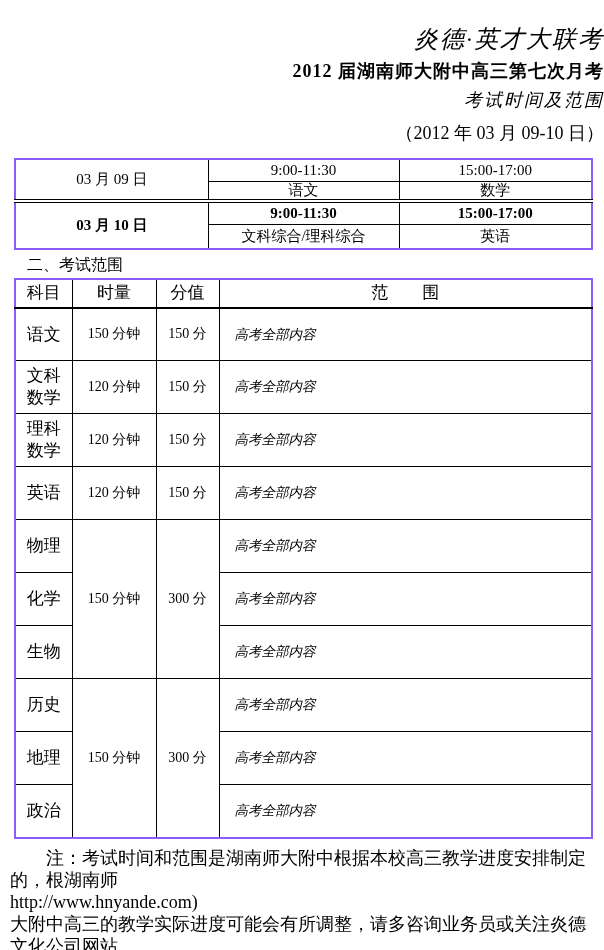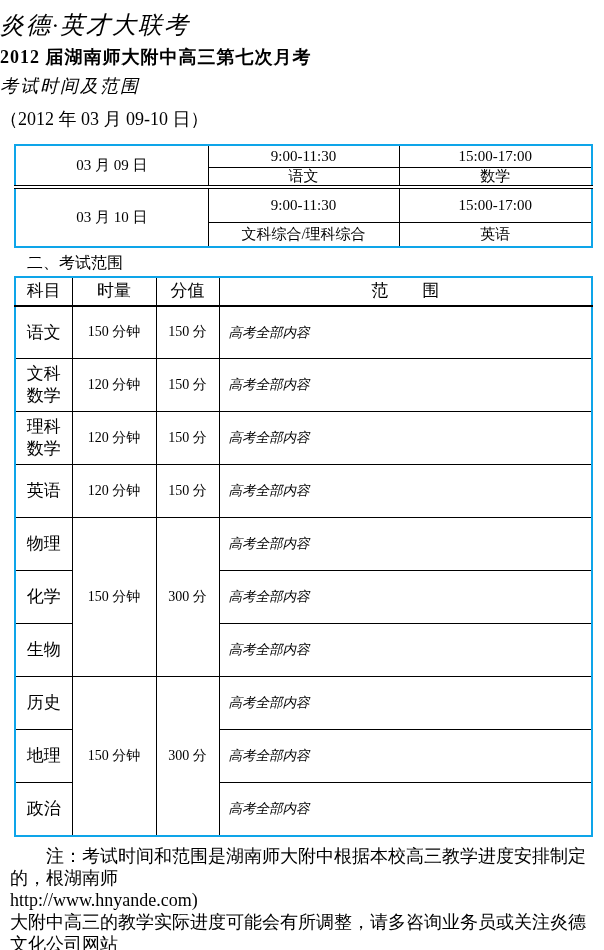--- a/index.html
+++ b/index.html
@@ -4,58 +4,58 @@
 <style>
   html,body{margin:0;padding:0;background:#fff;}
   body{
     width:604px;height:950px;overflow:hidden;color:#000;
     font-family:"Liberation Serif","DejaVu Serif",serif;
     -webkit-font-smoothing:antialiased;
   }
   .page{width:604px;height:950px;background:#fff;}
 
   
-  .doc-header{text-align:left;padding-top:12px;}
+  .doc-header{text-align:right;padding-top:26px;}
   .brand{font-size:24px;line-height:27px;font-style:italic;letter-spacing:2px;}
   .main-title{font-size:18px;line-height:32px;font-weight:bold;margin-top:2px;letter-spacing:1px;}
   .subtitle{font-size:18px;line-height:26px;font-style:italic;margin-top:0;letter-spacing:2px;}
   .date-line{font-size:18px;line-height:22px;font-weight:normal;margin-top:9px;}
 
   
   .section-label{font-size:16px;line-height:20px;margin:12px 0 0 27px;}
   .section-label.second{margin-top:5px;}
 
   
   table.tbl{
     border-collapse:collapse;table-layout:fixed;
     margin-left:14px;width:577px;
-    border:2px solid #0ea5e9;
+    border:2px solid #8b5cf6;
   }
   table.tbl td{
     border:1px solid #000;text-align:center;vertical-align:middle;
     padding:0;overflow:hidden;font-size:15px;line-height:1.15;
   }
 
   
   .time-table{margin-top:14px;}
   .time-table .tt-r1{height:22px;}
   .time-table .tt-r2{height:16px;}
-  .time-table .tt-r3{height:36px;}
+  .time-table .tt-r3{height:24px;font-weight:bold;}
   .time-table .tt-r4{height:24px;}
   .time-table td.dbl-b{border-bottom:4px double #000;}
 
   
   .scope-table{margin-top:3px;}
   .scope-table tr.hdr td{height:27px;font-size:17px;border-bottom:2px solid #000;}
   .scope-table tr.row{height:53px;}
   .scope-table td.subject-cell{font-size:17px;}
   .subject-inner{display:inline-block;max-width:38px;line-height:22px;vertical-align:middle;}
   .scope-table td.num-cell{font-size:14px;margin-left:35px;}
   .scope-table td.scope-cell{
-    text-align:left;padding-left:9px;font-size:13.5px;font-style:italic;
+    text-align:left;padding-left:15px;font-size:13.5px;font-style:italic;
   }
 
   
   .note{margin:8px 10px 0 10px;font-size:18px;line-height:22px;}
   .note .indent{text-indent:2em;}
 </style>
 </head>
 <body>
 
 <div class="page">

